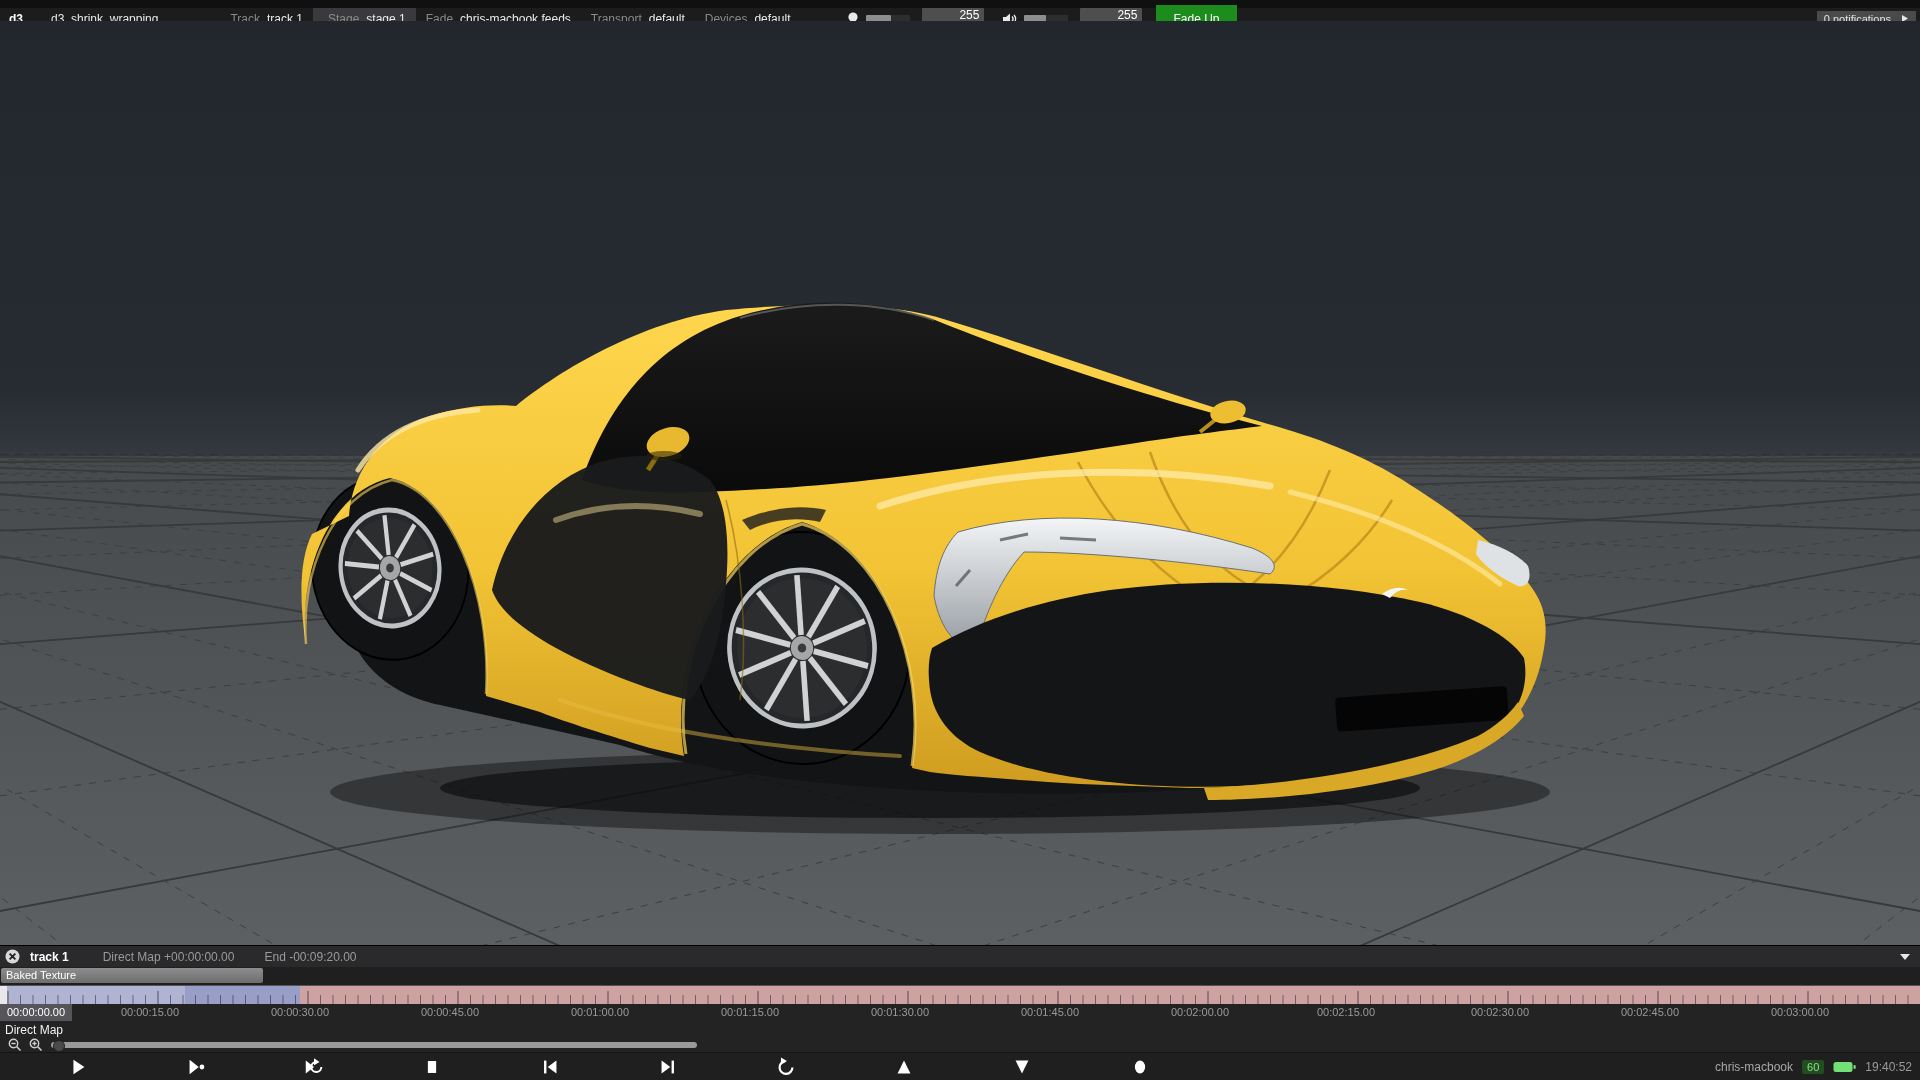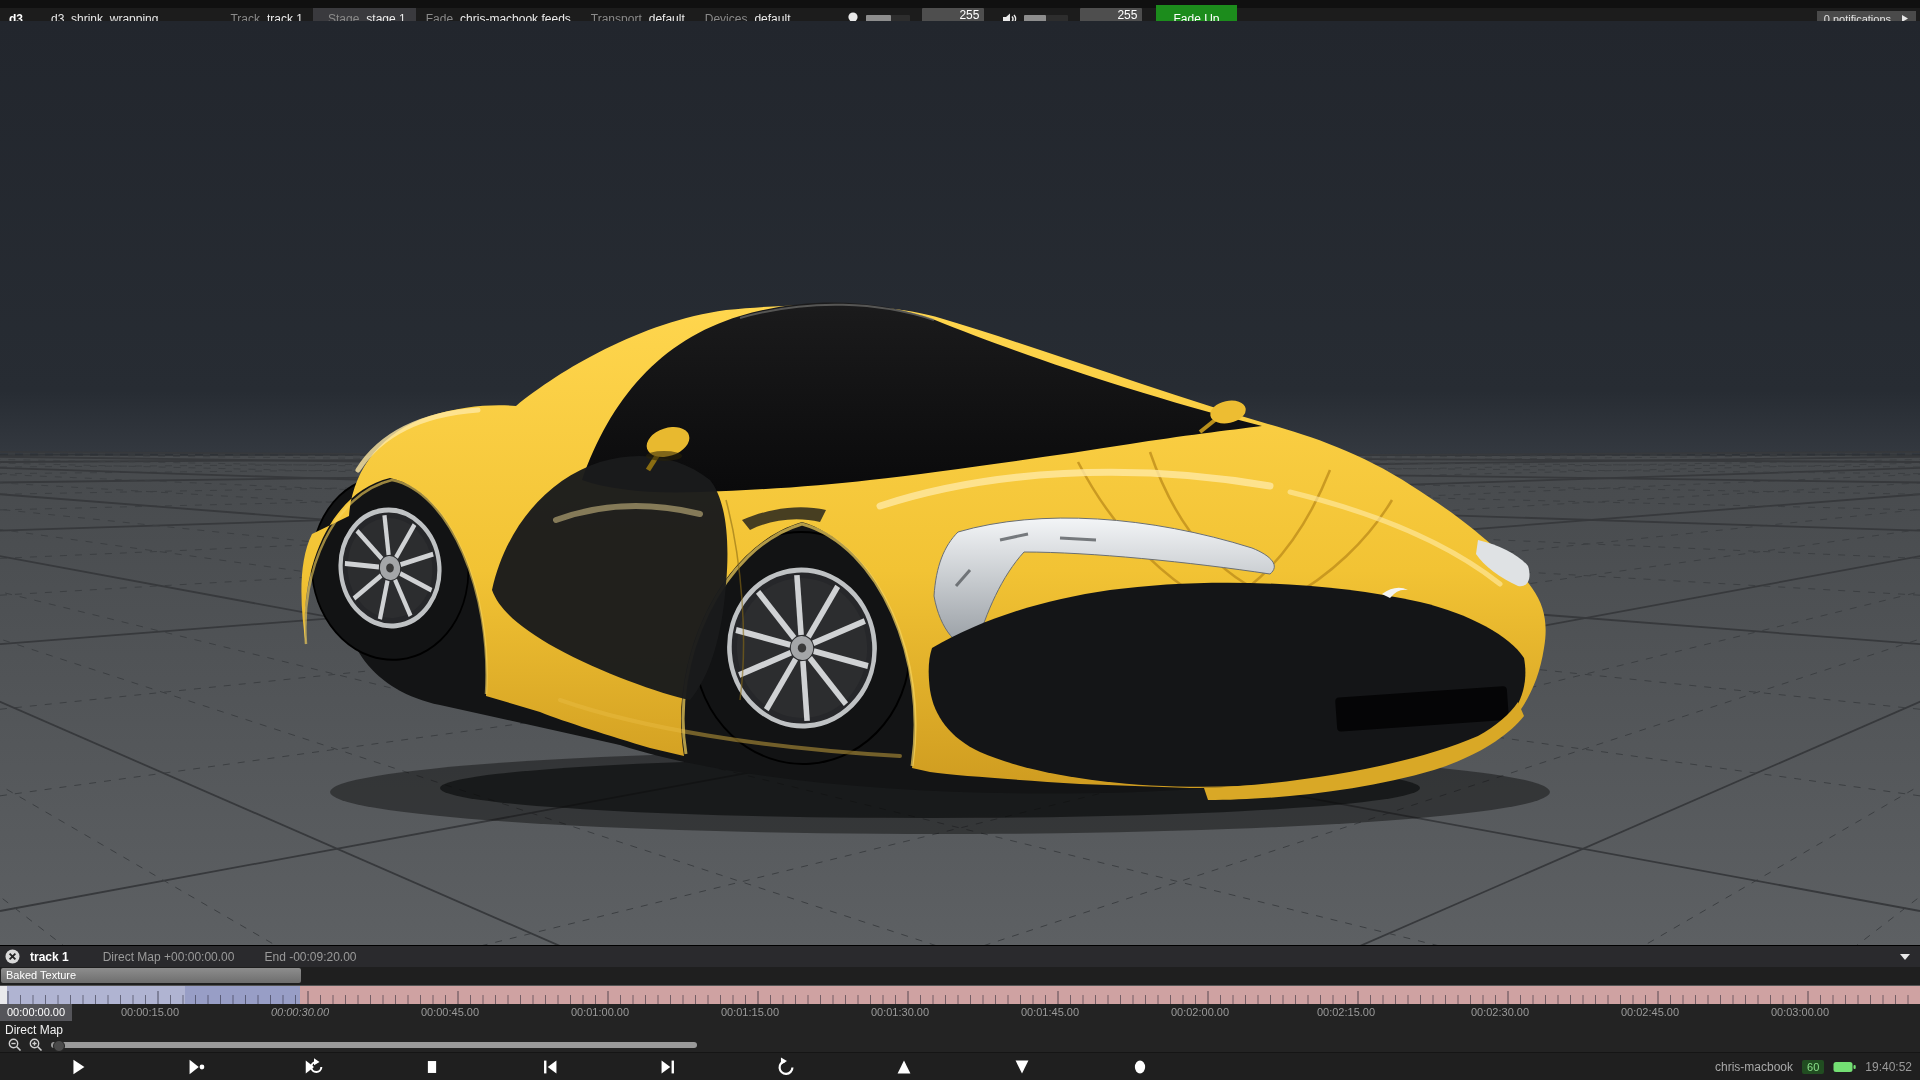--- a/index.html
+++ b/index.html
@@ -34,21 +34,21 @@
 
   
   .row{position:absolute;left:0;width:1920px;}
   .track-row{top:945px;height:21px;background:#2a2a2d;border-top:1px solid #000;
              display:flex;align-items:center;font-size:12px;}
   .track-name{color:#fff;margin-left:10px;font-weight:bold;}
   .track-meta{color:#9a9a9a;margin-left:34px;}
   .track-meta.end{margin-left:30px;}
   .collapse{margin-left:auto;margin-right:10px;color:#e8e8e8;font-size:10px;}
   .layer-row{top:967px;height:18px;background:#1f1f1f;}
-  .layer-bar{position:absolute;left:1px;top:1px;width:300px;height:15px;
+  .layer-bar{position:absolute;left:1px;top:1px;width:262px;height:15px;
              background:linear-gradient(#8d8d8d,#6e6e6e);border-radius:2px;
              color:#fff;font-size:11px;line-height:15px;padding-left:5px;box-sizing:border-box;}
   .tick-bar{top:985px;height:19px;background:#242424;border-top:1px solid rgba(255,255,255,.22);}
   .seg{position:absolute;top:0;bottom:0;}
   .seg.a{left:7px;width:178px;background:var(--sega,#b0b4d2);}
   .seg.b{left:185px;width:115px;background:var(--segb,#989ec6);}
   .seg.c{left:300px;right:0;background:var(--segc,#cfa2a2);}
   .playhead{position:absolute;left:0;top:0;bottom:0;width:7px;background:#e9e9ec;}
   .labels-row{top:1004px;height:19px;background:#232323;font-size:11px;color:#9a9a9a;}
   .tlabel{position:absolute;top:2px;transform:translateX(-50%);white-space:nowrap;}
@@ -497,21 +497,21 @@
       <line x1="1883" x2="1883" y1="9" y2="18" stroke="rgba(25,25,40,0.5)" stroke-width="1"></line>
       <line x1="1895.5" x2="1895.5" y1="9" y2="18" stroke="rgba(25,25,40,0.5)" stroke-width="1"></line>
       <line x1="1908" x2="1908" y1="9" y2="18" stroke="rgba(25,25,40,0.5)" stroke-width="1"></line>
     </svg>
   <div class="playhead"></div>
 </div>
 
 <div class="row labels-row" id="labels-row">
   <span class="curtime">00:00:00.00</span>
 <span class="tlabel" style="left: 150px;">00:00:15.00</span>
-    <span class="tlabel" style="left: 300px; font-style: italic;">00:00:30.00</span>
+    <span class="tlabel" style="left: 300px;">00:00:30.00</span>
     <span class="tlabel" style="left: 450px;">00:00:45.00</span>
     <span class="tlabel" style="left: 600px;">00:01:00.00</span>
     <span class="tlabel" style="left: 750px;">00:01:15.00</span>
     <span class="tlabel" style="left: 900px;">00:01:30.00</span>
     <span class="tlabel" style="left: 1050px;">00:01:45.00</span>
     <span class="tlabel" style="left: 1200px;">00:02:00.00</span>
     <span class="tlabel" style="left: 1346px;">00:02:15.00</span>
     <span class="tlabel" style="left: 1500px;">00:02:30.00</span>
     <span class="tlabel" style="left: 1650px;">00:02:45.00</span>
     <span class="tlabel" style="left: 1800px;">00:03:00.00</span>

